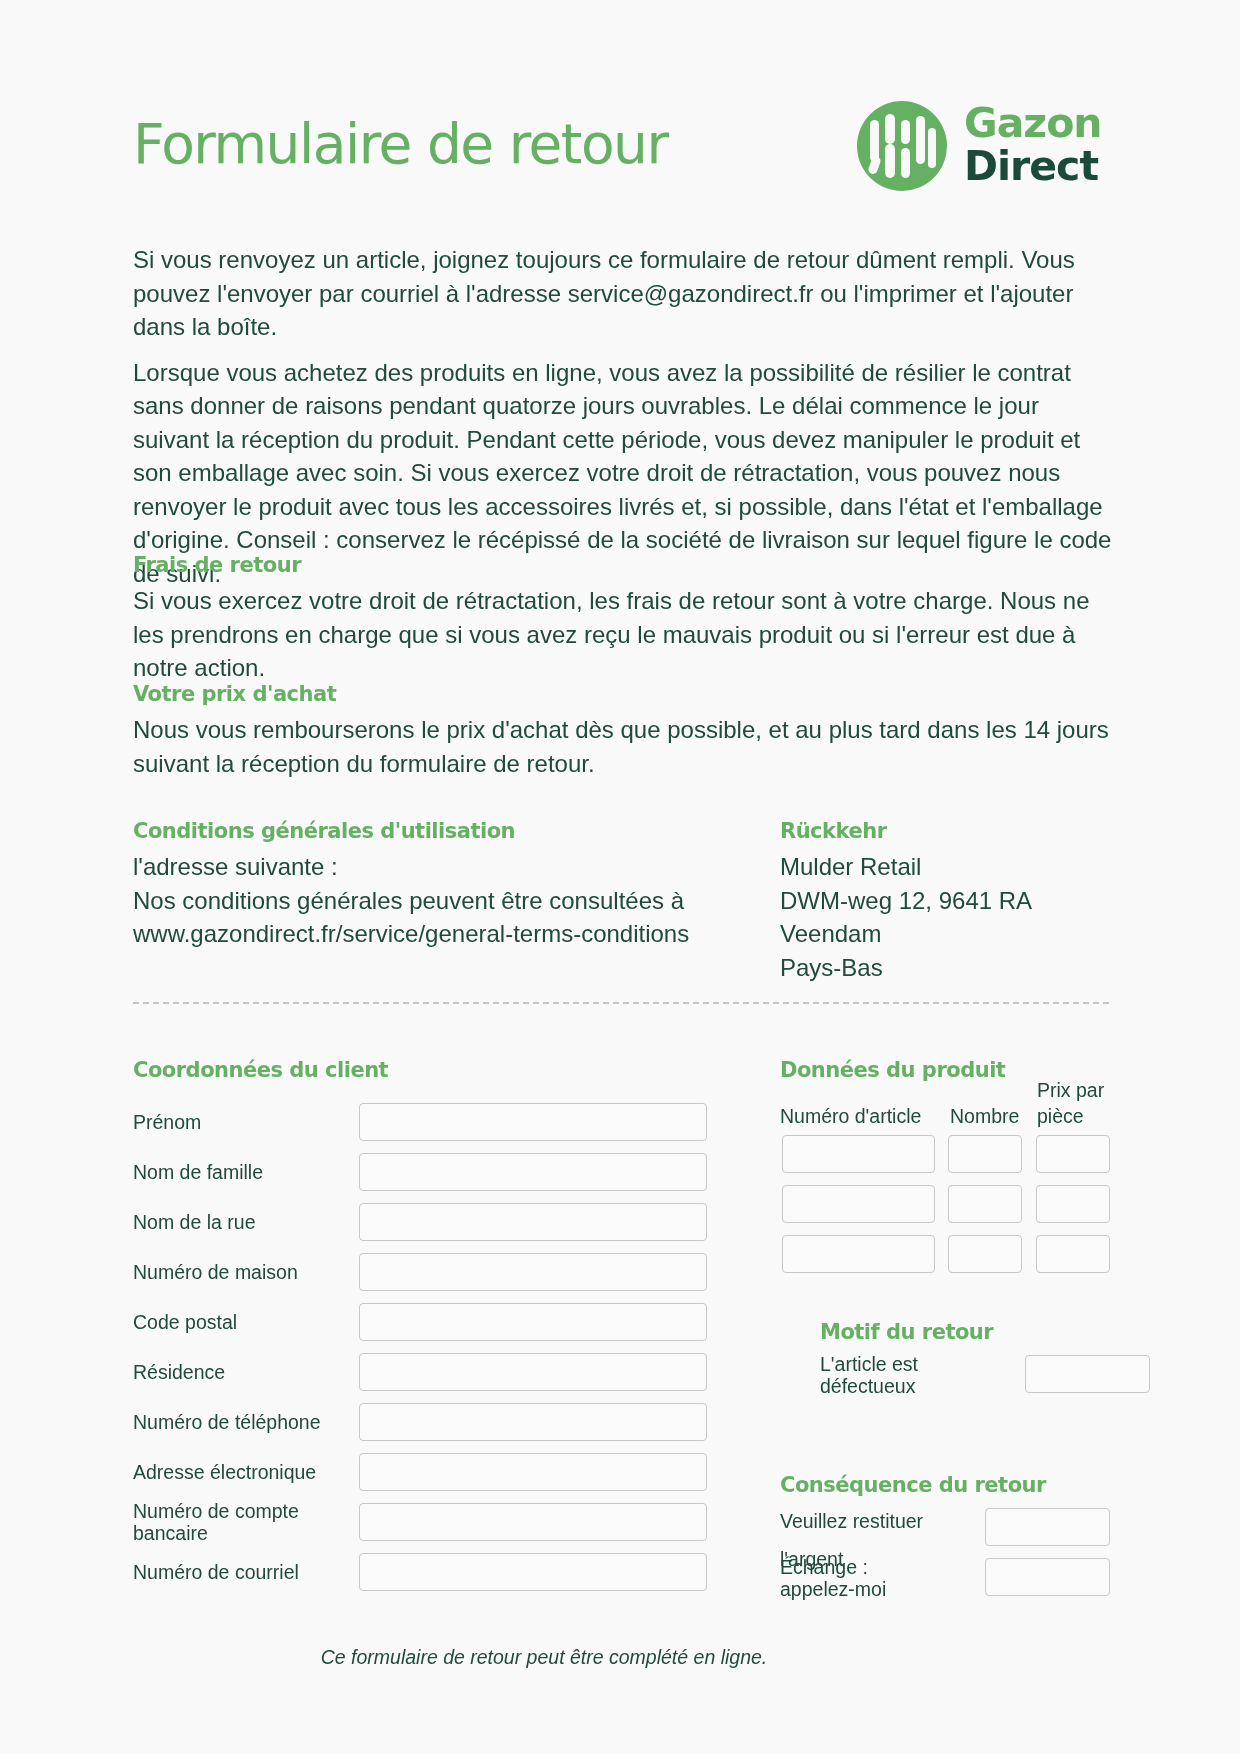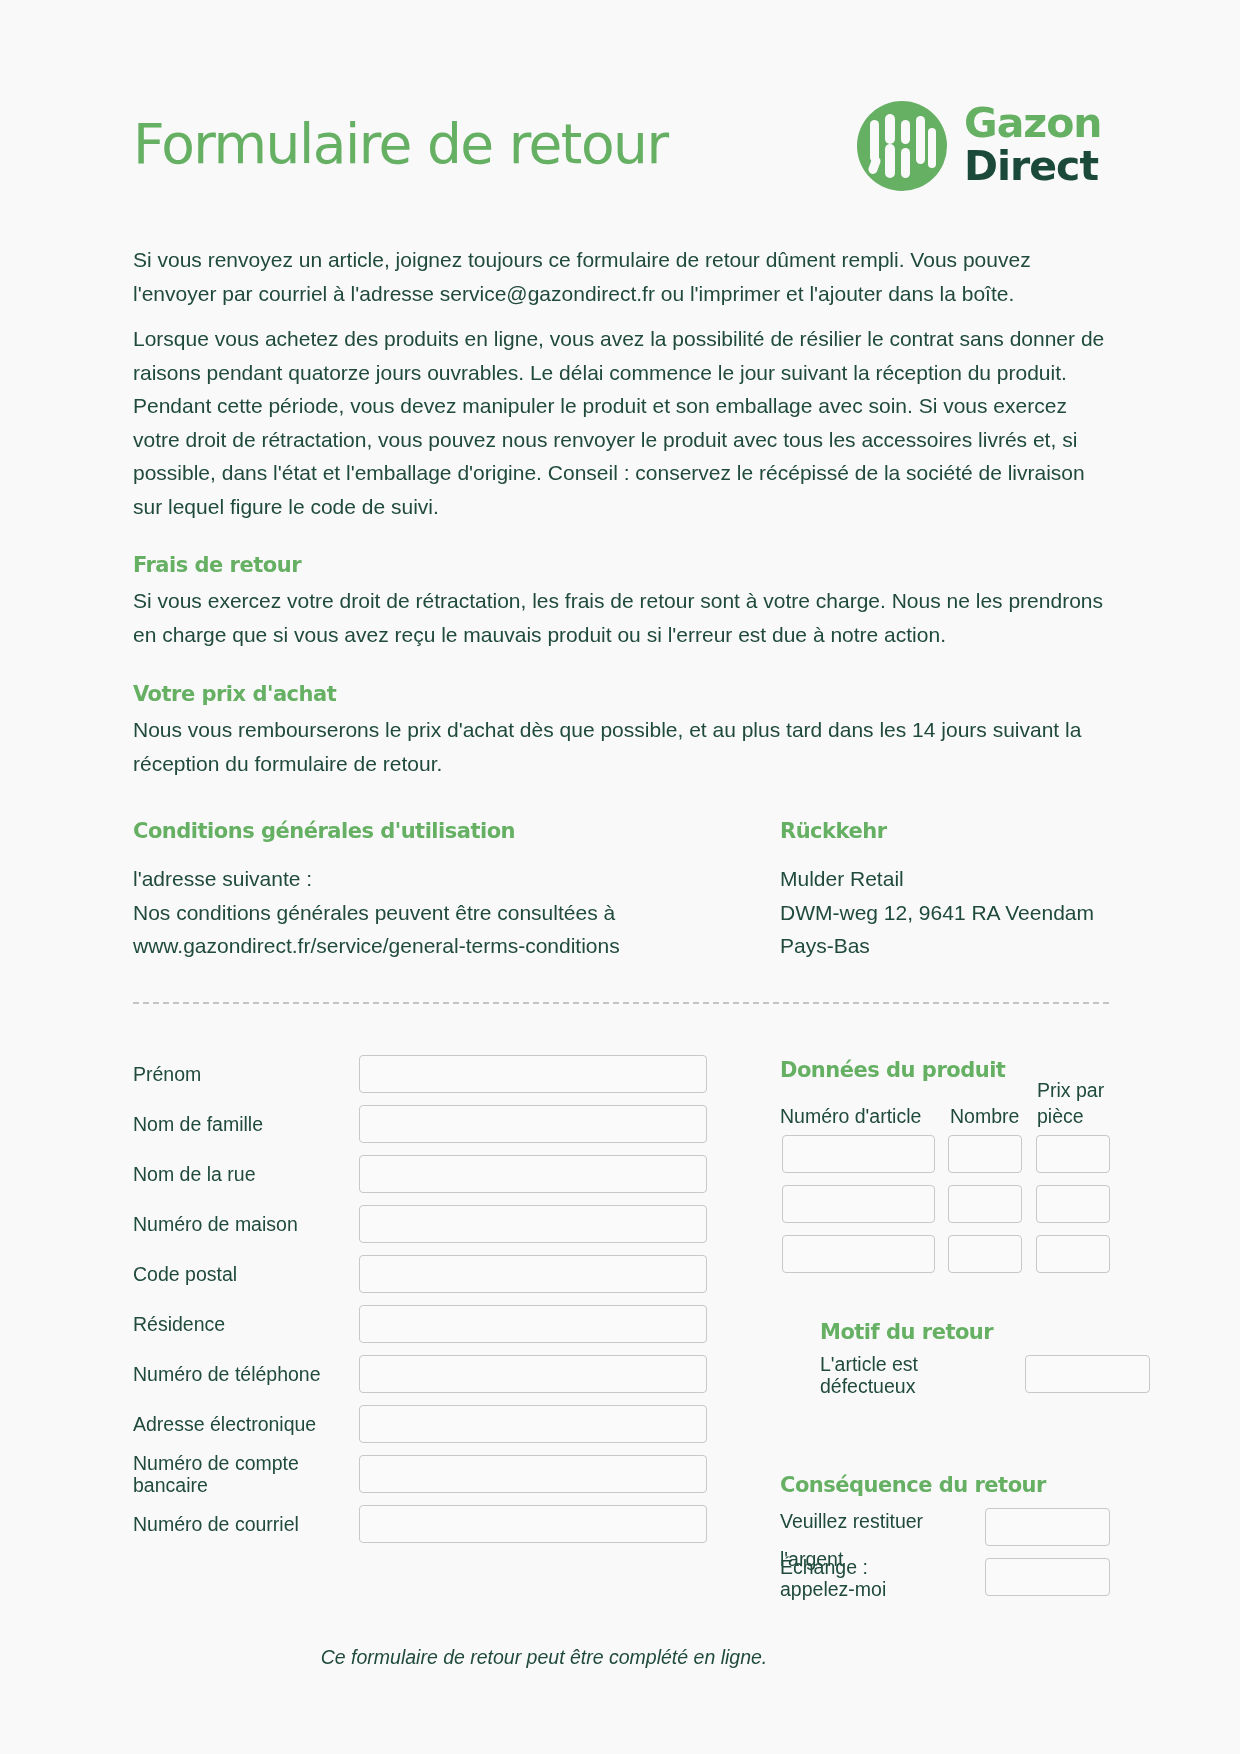--- a/index.html
+++ b/index.html
@@ -11,37 +11,37 @@
       font-family: "DejaVu Sans", sans-serif; font-weight: normal;
       font-size: 55px; color: #66b064; letter-spacing: -1.5px;
     }
 
     .logo { position: absolute; left: 856px; top: 100px; width: 255px; height: 92px; }
     .logo-mark { position: absolute; left: 0; top: 0; width: 92px; height: 92px; }
     .logo-text { position: absolute; left: 108px; top: 2px; font-family: "DejaVu Sans", sans-serif; font-weight: bold; font-size: 41px; line-height: 43px; letter-spacing: -1px; }
     .logo-text .l1 { color: #66b064; display: block; }
     .logo-text .l2 { color: #1b4a3b; display: block; }
 
-    .body-text { font-size: 21px; line-height: 33.5px; color: #1f4a3c; }
+    .body-text { font-size: 24px; line-height: 33.5px; color: #1f4a3c; }
 
     .intro { position: absolute; left: 133px; top: 243px; width: 980px; }
     .intro p { margin-bottom: 12px; }
 
     .h3 {
       font-family: "DejaVu Sans", sans-serif; font-weight: bold;
       font-size: 21px; color: #66b064; letter-spacing: -0.5px;
     }
 
     .sec-frais { position: absolute; left: 133px; top: 550px; width: 980px; }
     .sec-prix { position: absolute; left: 133px; top: 679px; width: 980px; }
     .sec-frais .h3, .sec-prix .h3 { margin-bottom: 4px; line-height: 30px; }
 
     .sec-cond { position: absolute; left: 133px; top: 816px; width: 560px; }
     .sec-ret { position: absolute; left: 780px; top: 816px; width: 330px; }
-    .sec-cond .h3, .sec-ret .h3 { line-height: 30px; margin-bottom: 16px; }
+    .sec-cond .h3, .sec-ret .h3 { line-height: 30px; margin-bottom: 4px; }
 
     .divider {
       position: absolute; left: 133px; top: 1002px; width: 976px; height: 0;
       border-top: 2px dashed #c4c4c4;
     }
 
     .client { position: absolute; left: 133px; top: 1055px; width: 575px; }
     .client .h3 { line-height: 30px; margin-bottom: 18px; }
     .row { position: relative; height: 50px; }
     .row .lbl { position: absolute; left: 0; top: 0; height: 38px; display: flex; align-items: center; font-size: 19.5px; line-height: 22px; color: #1f4a3c; width: 220px; }
@@ -123,20 +123,21 @@
 <div class="sec-ret">
   <div class="h3">Rückkehr</div>
   <div class="body-text">Mulder Retail</div>
   <div class="body-text">DWM-weg 12, 9641 RA Veendam</div>
   <div class="body-text">Pays-Bas</div>
 </div>
 
 <div class="divider"></div>
 
 <div class="client">
+  <div class="h3">Coordonnées du client</div>
   <div class="row">
     <span class="lbl">Prénom</span>
     <div class="inp"></div>
   </div>
   <div class="row">
     <span class="lbl">Nom de famille</span>
     <div class="inp"></div>
   </div>
   <div class="row">
     <span class="lbl">Nom de la rue</span>

